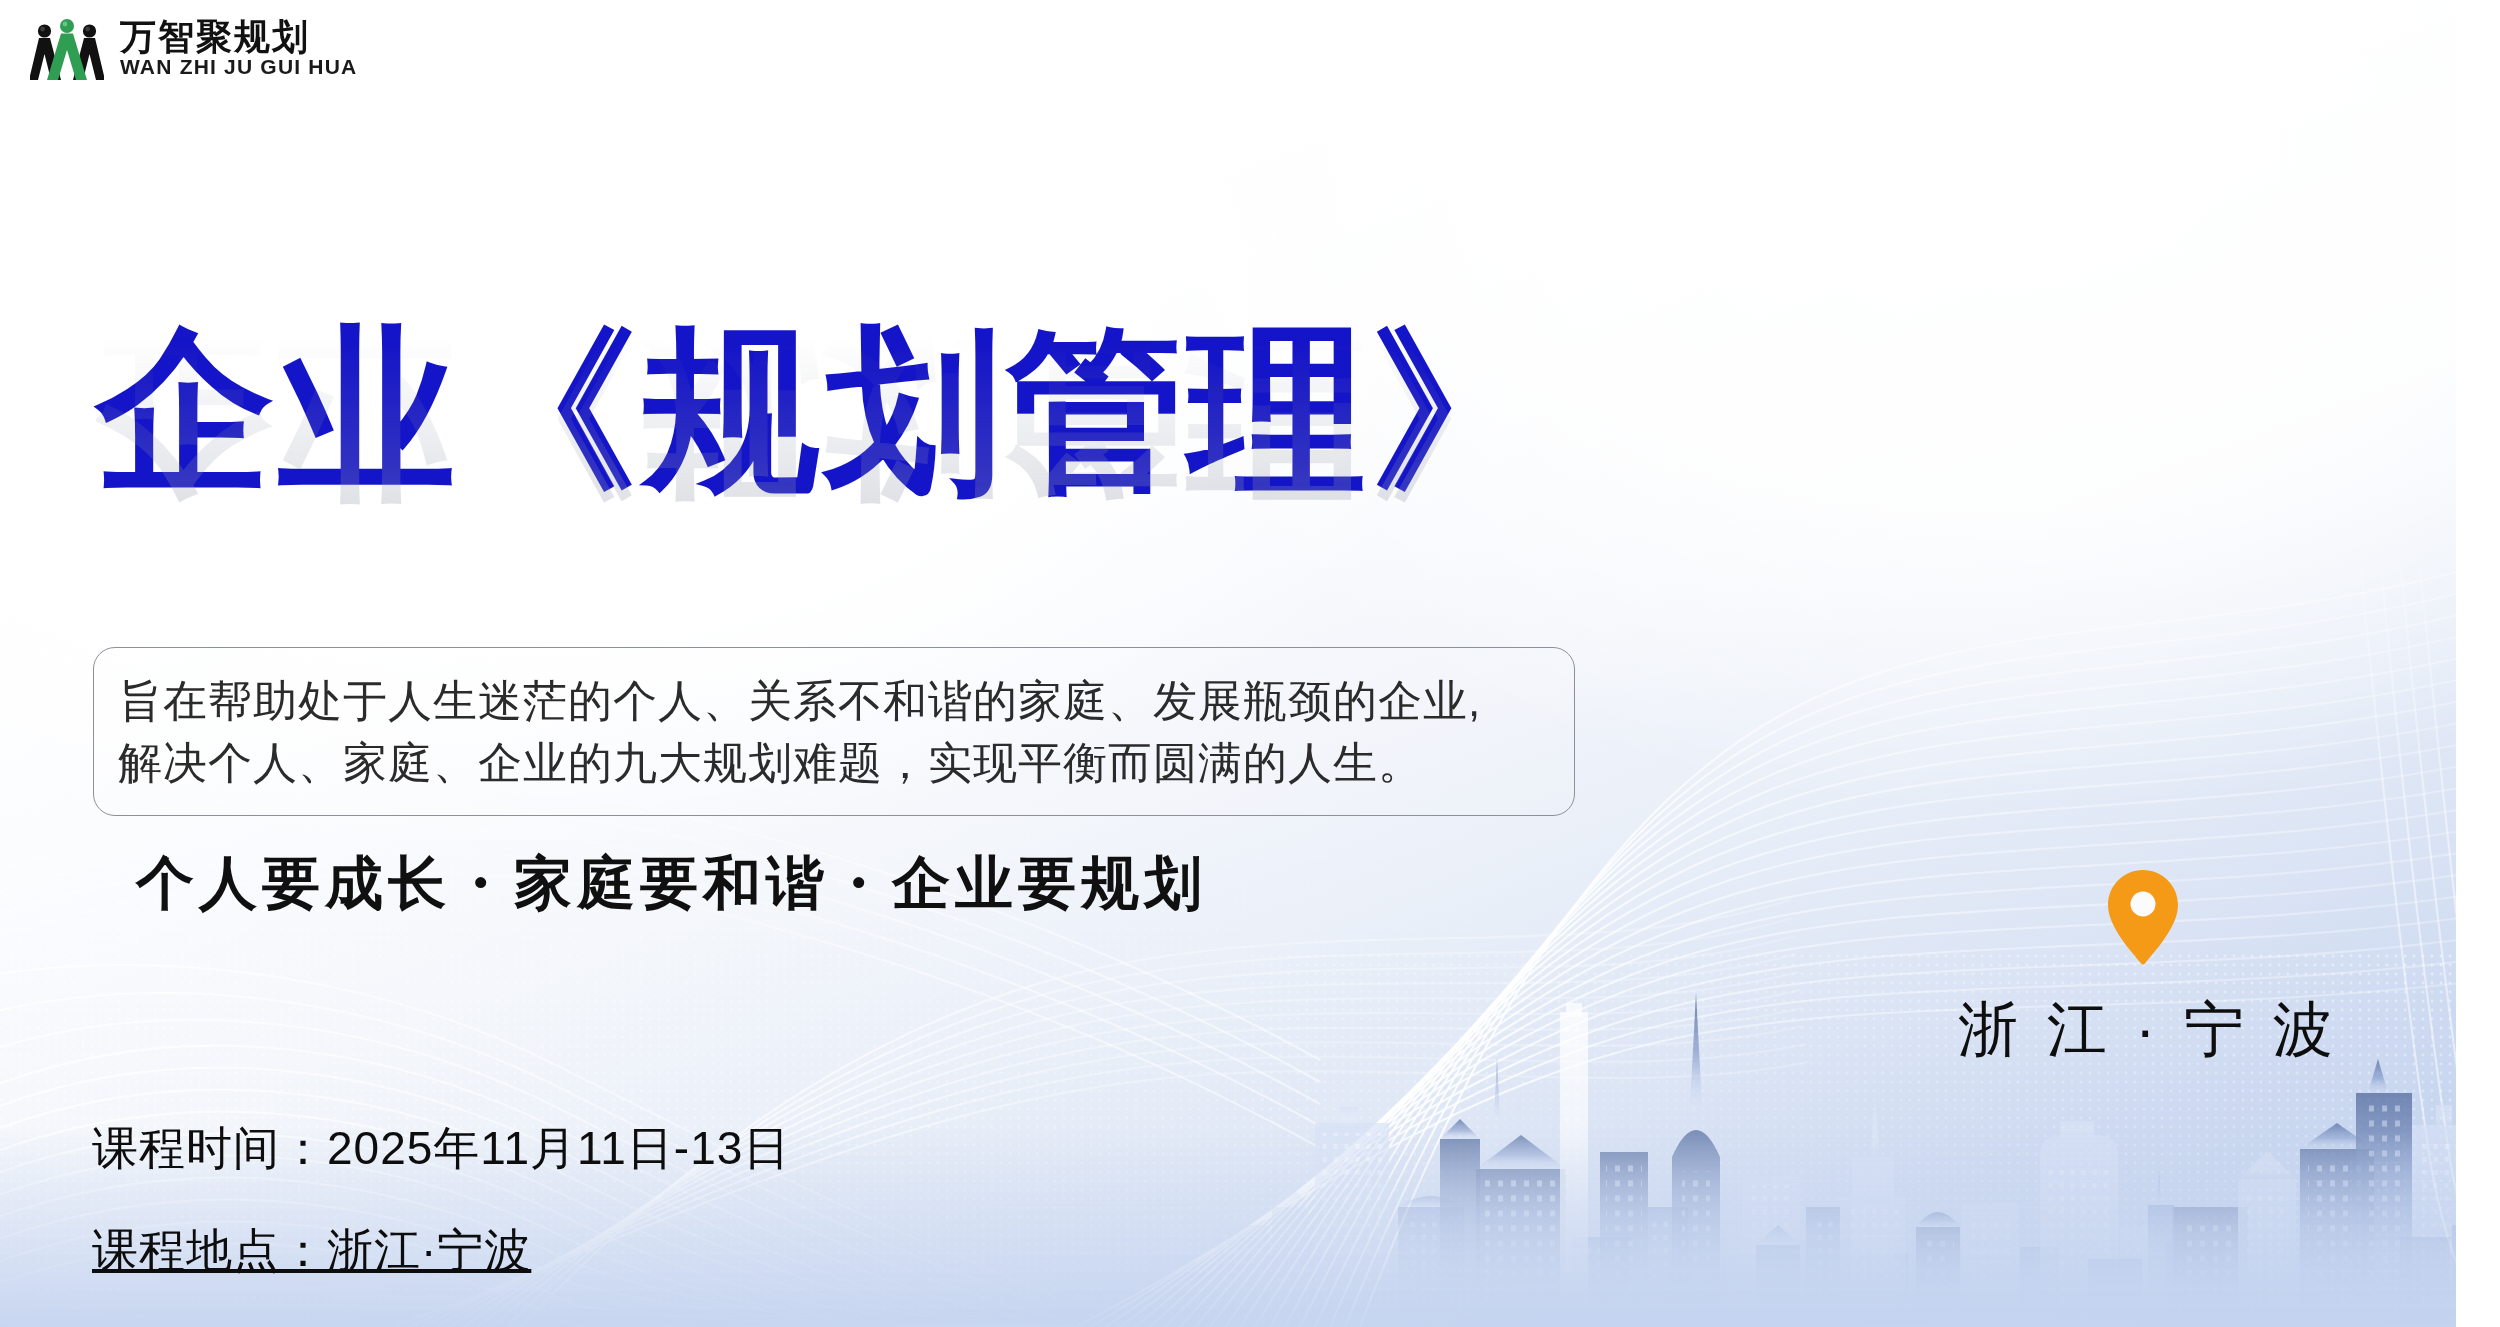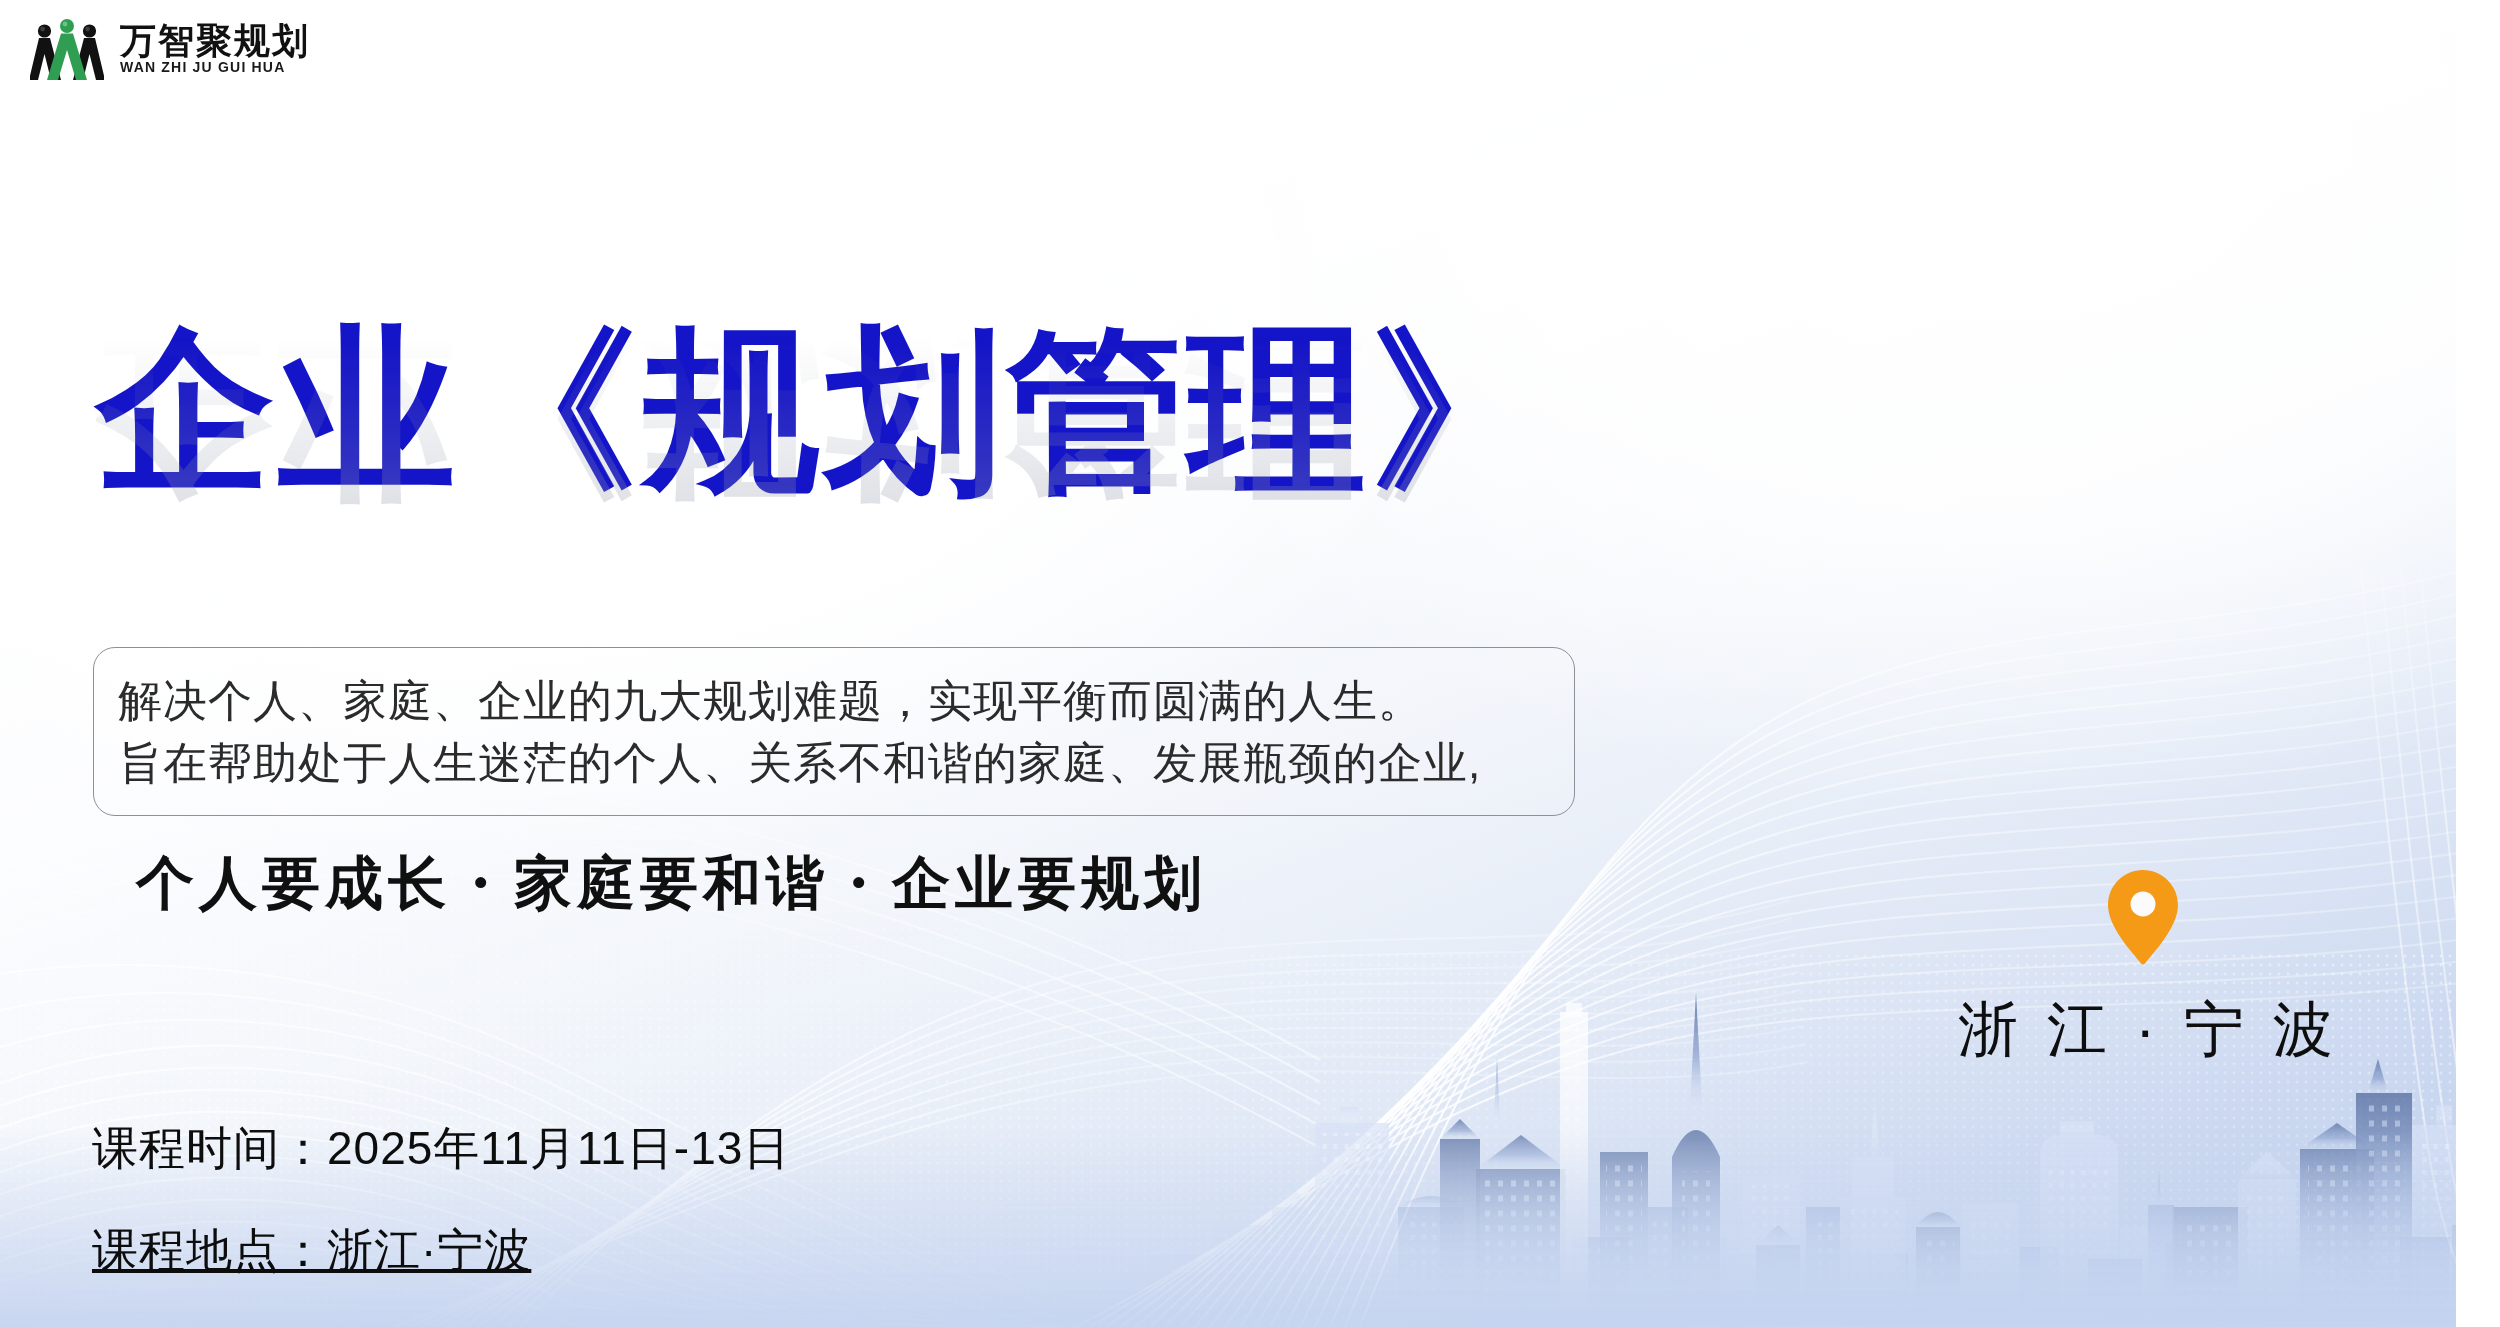--- a/index.html
+++ b/index.html
@@ -62,21 +62,21 @@
     display:flex; align-items:center; gap:16px;
   }
   .logo-mark { width:74px; height:68px; display:block; }
   .logo-text { display:flex; flex-direction:column; line-height:1; }
   .logo-cn {
     font-family:"Liberation Serif","DejaVu Serif",serif;
     font-size:36px; font-weight:700; color:#111; letter-spacing:2px;
   }
   .logo-en {
     font-family:"Liberation Sans",sans-serif;
-    font-size:14px; font-weight:700; color:#1a1a1a; letter-spacing:1.2px;
+    font-size:21px; font-weight:700; color:#1a1a1a; letter-spacing:1.2px;
     margin-top:1px;
   }
 
   
   .headline-wrap { position:absolute; left:96px; top:318px; width:1500px; }
   .headline {
     font-family:"Liberation Sans","DejaVu Sans",sans-serif;
     font-size:178px; font-weight:700; color:#1414c8;
     letter-spacing:4px; line-height:1.05; white-space:nowrap;
   }
@@ -429,22 +429,22 @@
       <div class="logo-en">WAN ZHI JU GUI HUA</div>
     </div>
   </div>
 
   <div class="headline-wrap">
     <div class="headline">企业《规划管理》</div>
     <div class="headline-reflection">企业《规划管理》</div>
   </div>
 
   <div class="desc-box">
+    <div class="desc-line">旨在帮助处于人生迷茫的个人、关系不和谐的家庭、发展瓶颈的企业,</div>
     <div class="desc-line">解决个人、家庭、企业的九大规划难题，实现平衡而圆满的人生。</div>
-    <div class="desc-line">旨在帮助处于人生迷茫的个人、关系不和谐的家庭、发展瓶颈的企业,</div>
   </div>
 
   <div class="tagline">个人要成长・家庭要和谐・企业要规划</div>
 
   <div class="loc-block">
     <svg class="loc-pin" viewBox="0 0 78 98">
       <path d="M39,2 C19.6,2 4,17.6 4,37 C4,60 30,86 37,95.5 C38,96.8 40,96.8 41,95.5 C48,86 74,60 74,37 C74,17.6 58.4,2 39,2 z" fill="#f59a16"></path>
       <circle cx="39" cy="36" r="12.5" fill="#fbfbfb"></circle>
     </svg>
     <div class="loc-label">浙 江 · 宁 波</div>

